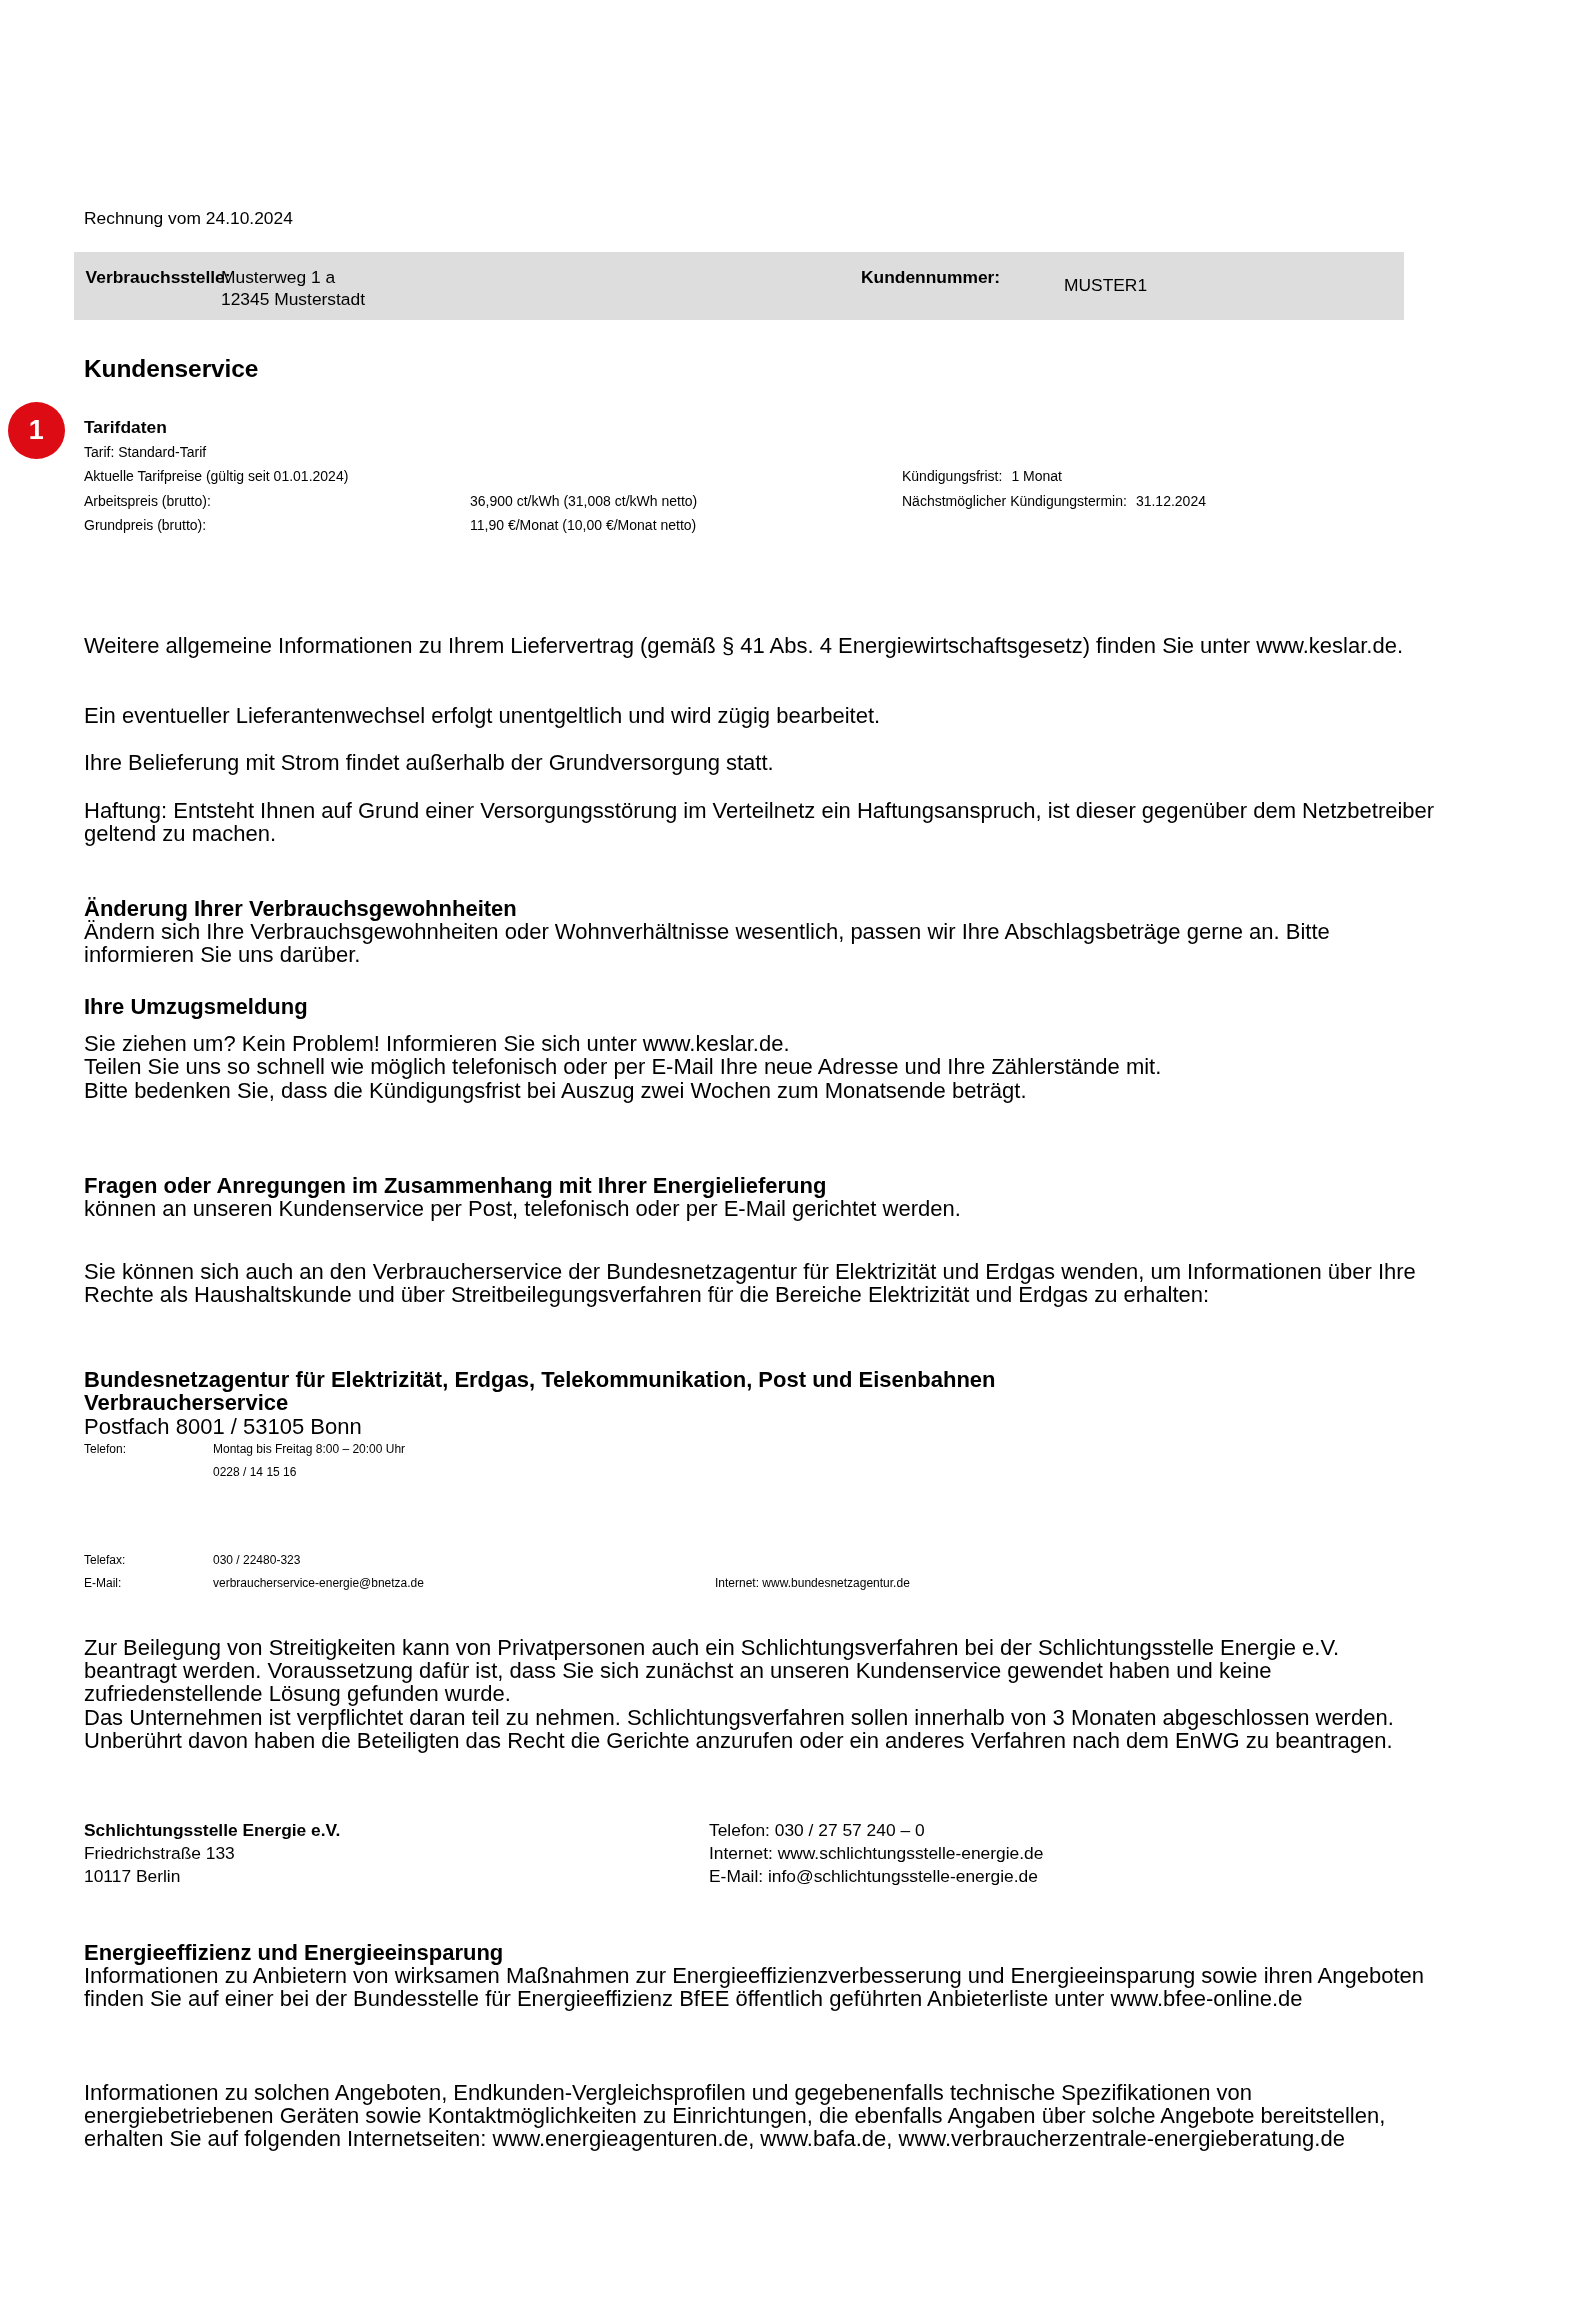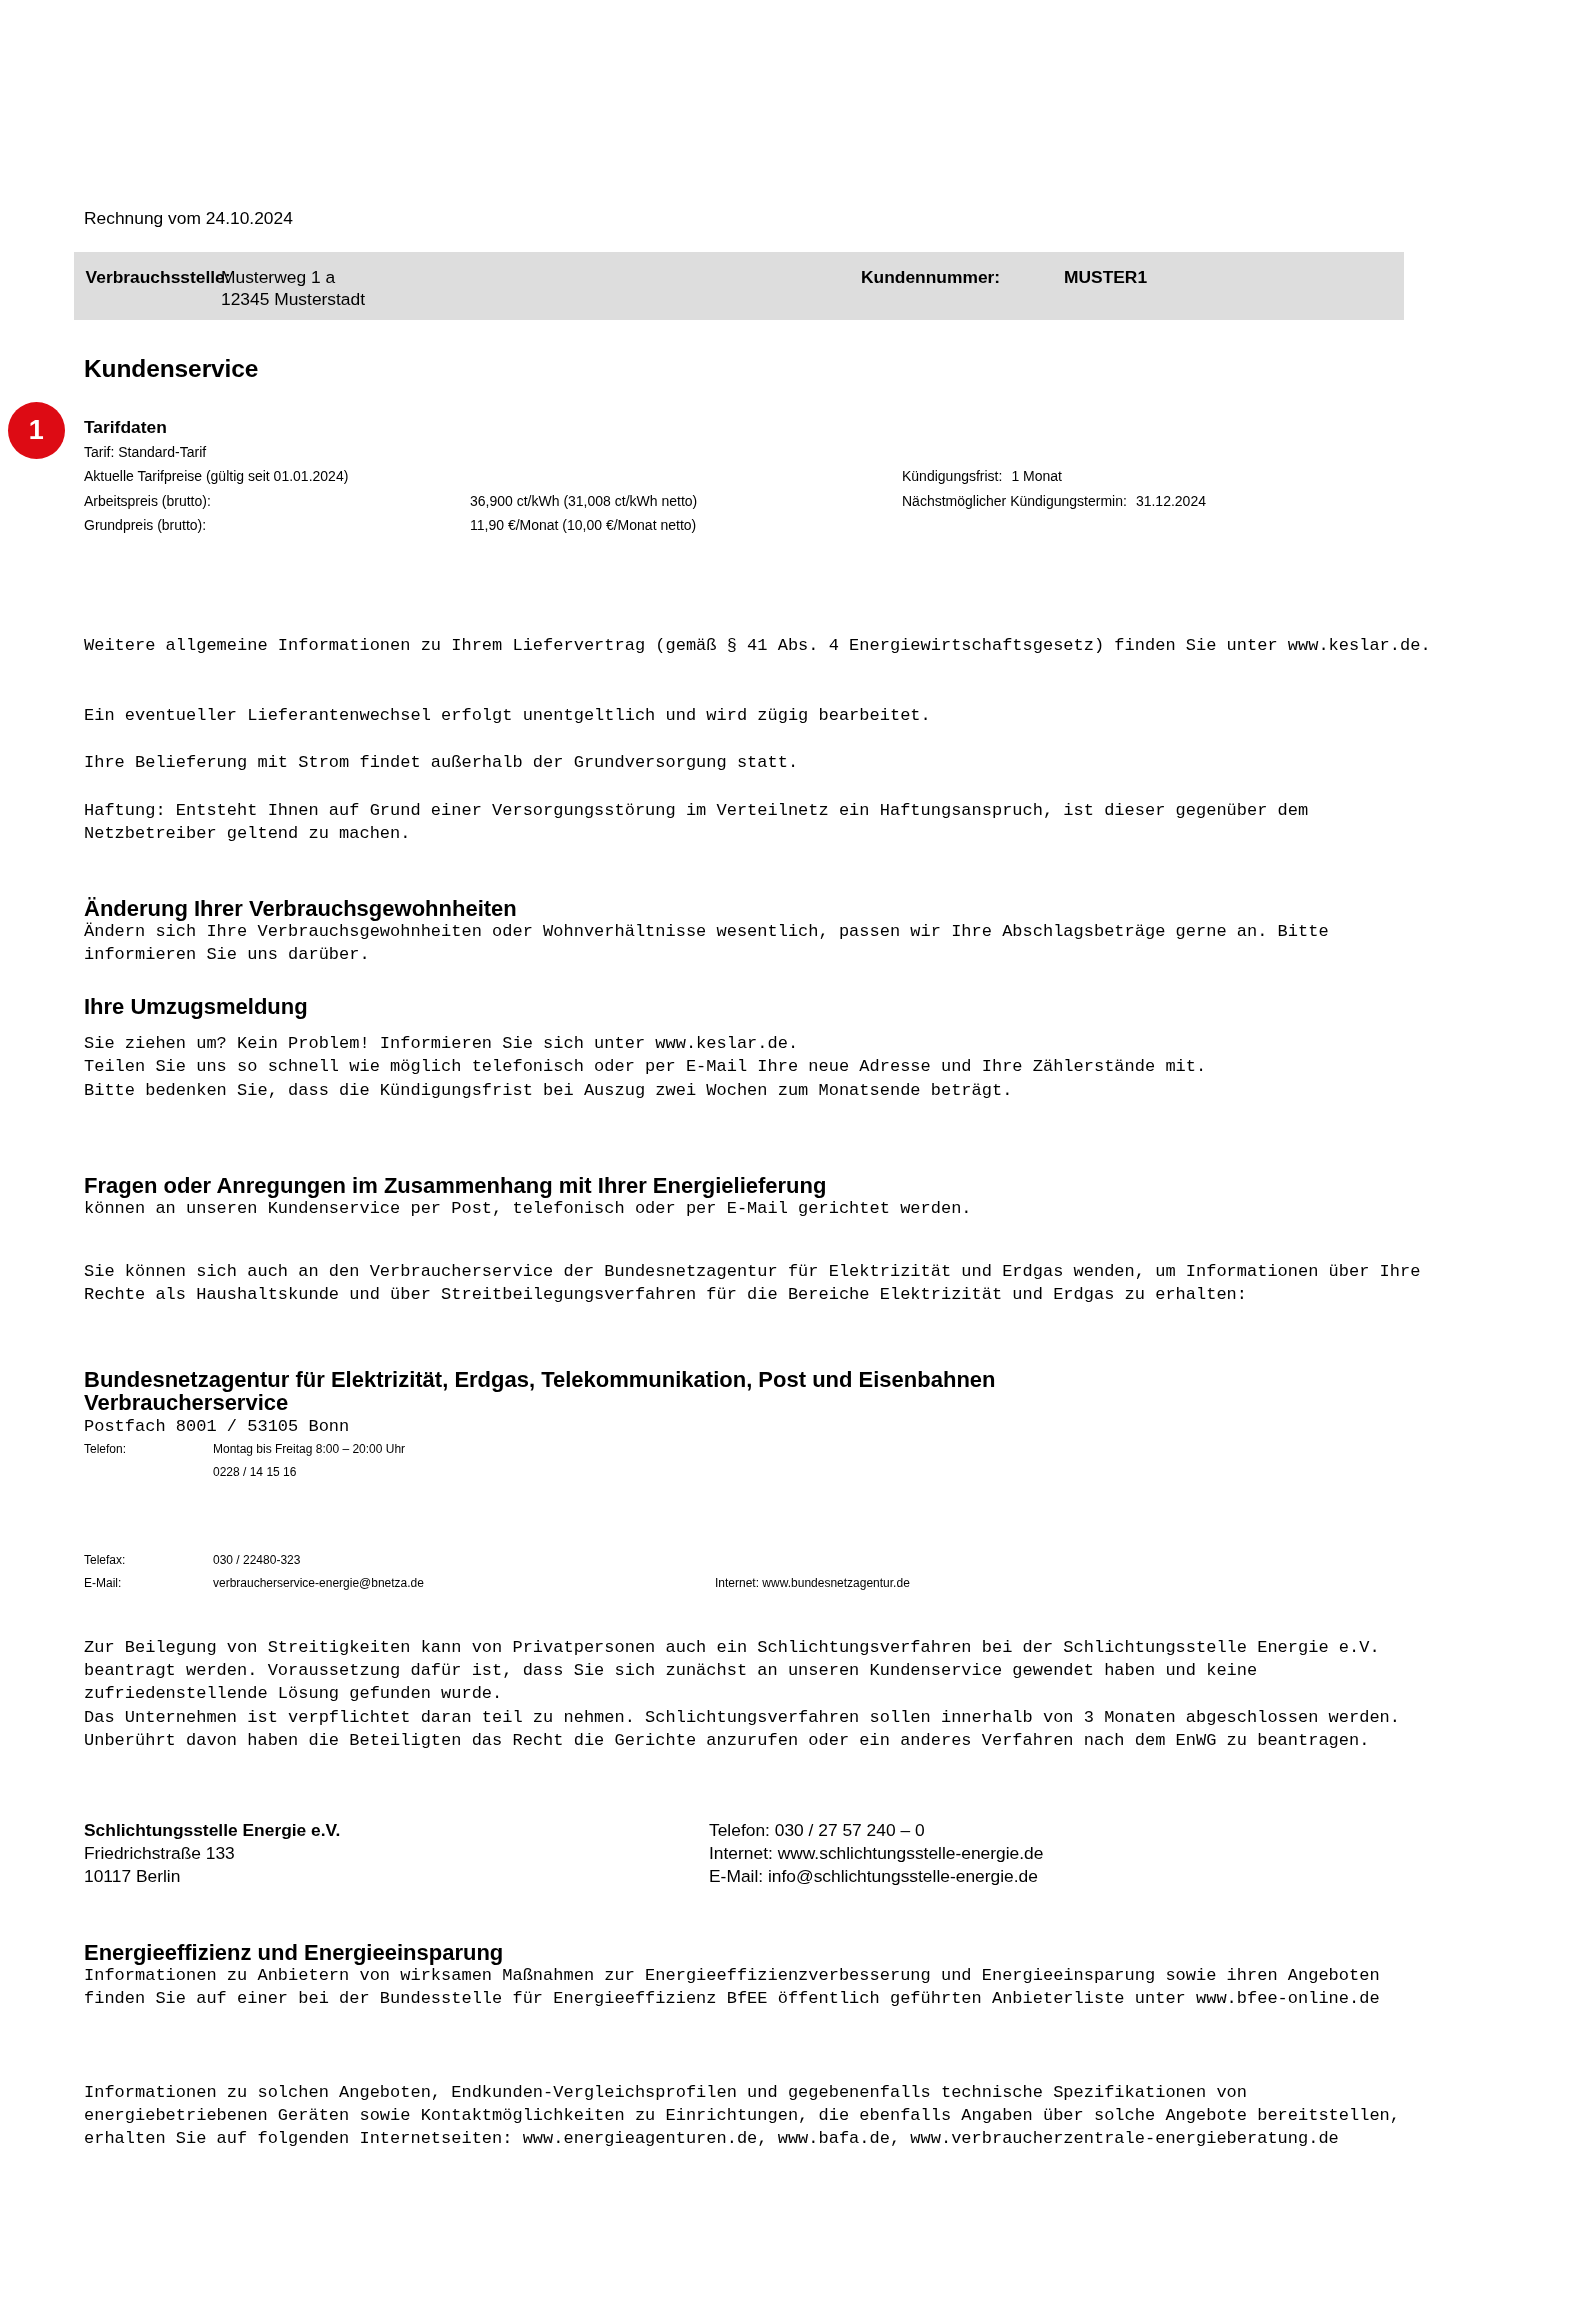--- a/index.html
+++ b/index.html
@@ -45,21 +45,21 @@
   .meta-bar .cell {
     position: absolute;
     font-size: 17.4px;
     line-height: 22px;
     white-space: nowrap;
   }
   .meta-label { font-weight: bold; }
   .meta-l-label { left: 11.6px;   top: 14px; }
   .meta-l-value { left: 147px;  top: 14px; }
   .meta-r-label { left: 787px; top: 14px; font-weight: bold; text-align: right; }
-  .meta-r-value { left: 990px; top: 14px; font-weight: bold; }
+  .meta-r-value { left: 990px; top: 22px; }
   .meta-value-line2 { display: block; }
 
   
   .section-title {
     position: absolute;
     left: 84px;
     top: 355px;
     font-size: 24.5px;
     line-height: 28px;
     font-weight: bold;
@@ -106,23 +106,22 @@
   .tariff-row .lbl   { position: absolute; left: 0; }
   .tariff-row .val   { position: absolute; left: 386px; }
   .tariff-row .rcol  { position: absolute; left: 818px; }
   .tariff-row .rcol .rval { margin-left: 9px; }
 
   
   .para {
     position: absolute;
     left: 84px;
     width: 1352px;
-    font-size: 17px;
-    line-height: 23px;
-    font-family: Liberation Mono, monospace;
+    font-size: 22px;
+    line-height: 23px;
   }
   .head-para {
     position: absolute;
     left: 84px;
     width: 1352px;
     font-size: 22px;
     line-height: 23px;
     font-weight: bold;
   }
 

